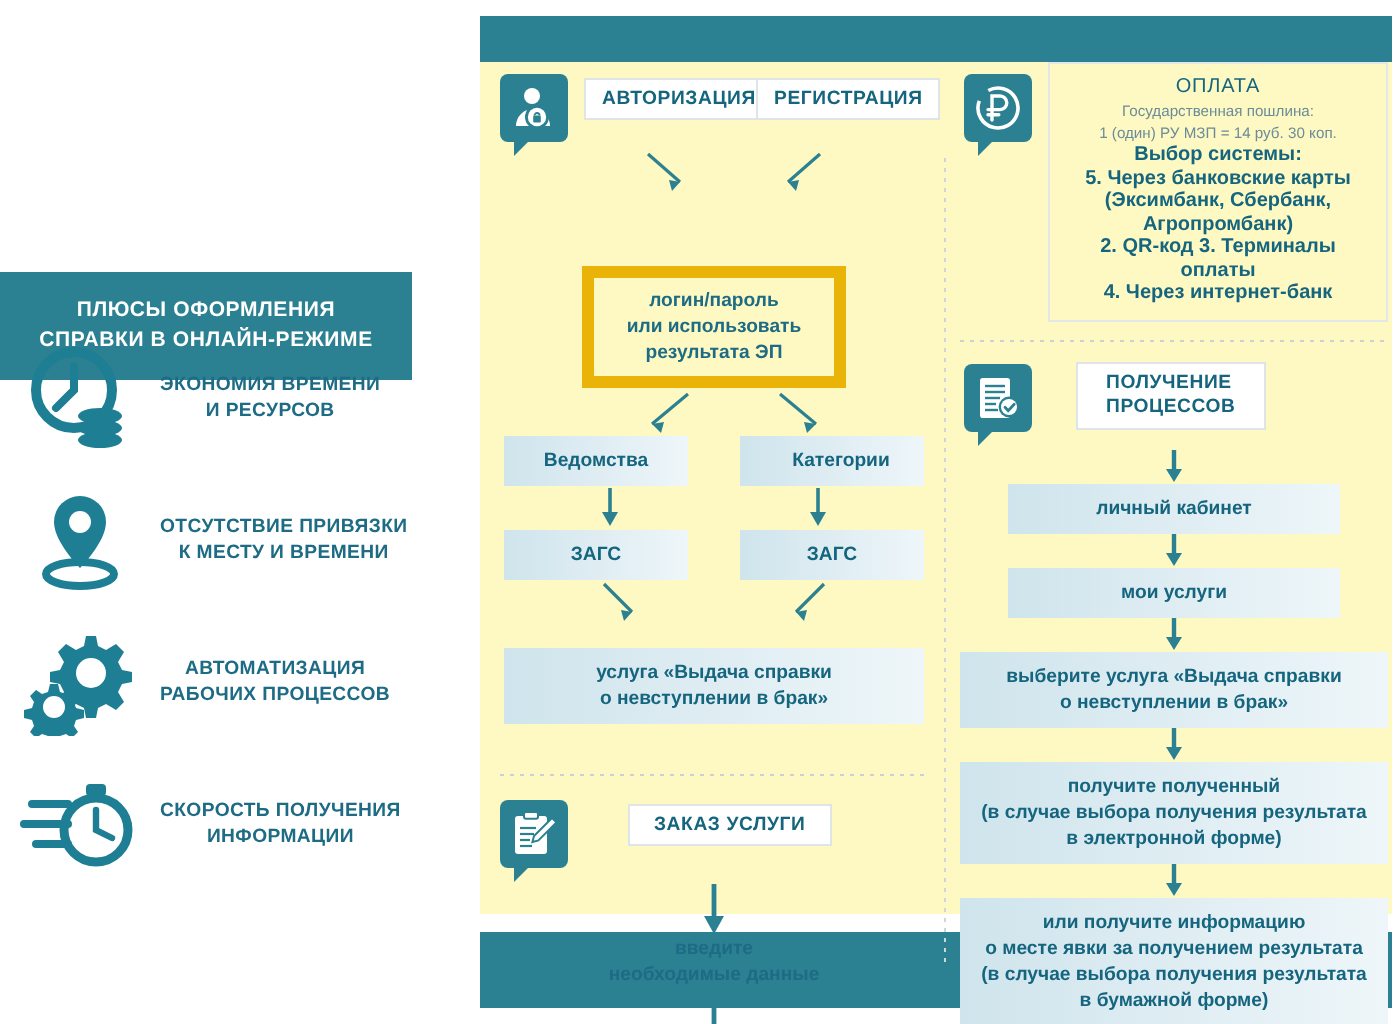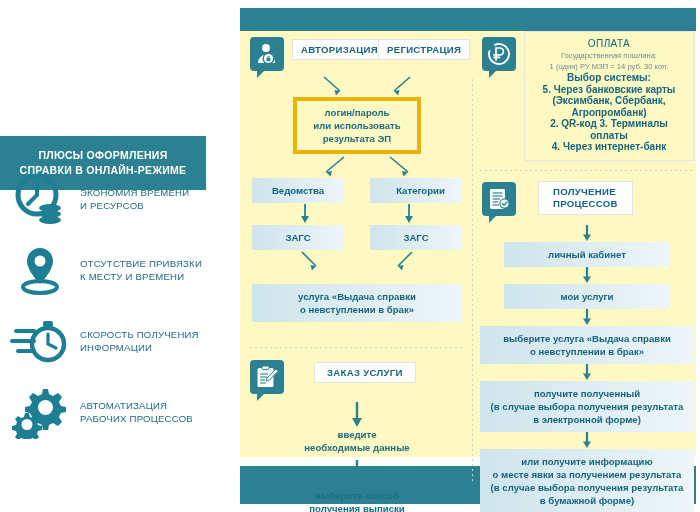--- a/index.html
+++ b/index.html
@@ -7,21 +7,21 @@
   .page{position:relative;width:700px;height:512px;background:#fff;}
 
   
   .left-panel{position:absolute;left:0;top:0;width:236px;height:512px;background:#ffffff;}
   .left-head{position:absolute;left:0;top:88px;width:206px;height:54px;background:#2b8191;margin-top:48px;}
   .left-head-text{position:absolute;left:0;top:0;width:206px;height:54px;display:flex;flex-direction:column;
     align-items:center;justify-content:center;color:#fff;font-size:10.5px;font-weight:bold;letter-spacing:.3px;line-height:15px;text-align:center;}
   .feature-list{position:absolute;left:0;top:168px;width:236px;}
   .feature{display:flex;align-items:center;height:62px;margin-bottom:9px;}
   .feature-icon{width:80px;min-width:80px;display:flex;align-items:center;justify-content:center;}
-  .feature-text{color:#1d6b85;font-size:9.6px;font-weight:normal;line-height:13px;letter-spacing:.2px;}
+  .feature-text{color:#1d6b85;font-size:9.6px;font-weight:bold;line-height:13px;letter-spacing:.2px;text-align:center;}
 
   
   .teal-frame{position:absolute;left:236px;top:0;width:464px;height:512px;background:#ffffff;}
   .band{position:absolute;left:4px;width:456px;background:#2b8191;}
   .band-top{top:8px;height:32px;}
   .band-bottom{top:466px;height:38px;}
   .card{position:absolute;left:4px;top:31px;width:456px;height:426px;background:#fef9c3;
         box-shadow:0 0 0 0 transparent;}
   .col-divider{position:absolute;left:232px;top:48px;width:1px;height:404px;
         background:repeating-linear-gradient(to bottom,#cfd6da 0 2px,transparent 2px 5px);}
@@ -89,20 +89,37 @@
         <div class="feature-icon">
           <svg width="56" height="52" viewBox="0 0 56 52">
             <path d="M28 4 a13 13 0 0 0 -13 13 c0 10 13 23 13 23 s13 -13 13 -23 a13 13 0 0 0 -13 -13 z" fill="#1d7e94"></path>
             <circle cx="28" cy="17" r="5.5" fill="#ffffff"></circle>
             <ellipse cx="28" cy="43" rx="17" ry="6" fill="none" stroke="#1d7e94" stroke-width="4"></ellipse>
           </svg>
         </div>
         <div class="feature-text">
           <div>ОТСУТСТВИЕ ПРИВЯЗКИ</div>
           <div>К МЕСТУ И ВРЕМЕНИ</div>
+        </div>
+      </div>
+
+      <div class="feature">
+        <div class="feature-icon">
+          <svg width="60" height="54" viewBox="0 0 60 54">
+            <g fill="#1d7e94">
+              <path d="M33 4 l5 0 1 5 4 2 5 -3 4 4 -3 5 2 4 5 1 0 5 -5 1 -2 4 3 5 -4 4 -5 -3 -4 2 -1 5 -5 0 -1 -5 -4 -2 -5 3 -4 -4 3 -5 -2 -4 -5 -1 0 -5 5 -1 2 -4 -3 -5 4 -4 5 3 4 -2 z"></path>
+              <circle cx="35.5" cy="22.5" r="7.5" fill="#ffffff"></circle>
+              <path d="M15 28 l4 0 1 4 3 1 3 -2 3 3 -2 3 1 3 4 1 0 4 -4 1 -1 3 2 3 -3 3 -3 -2 -3 1 -1 4 -4 0 -1 -4 -3 -1 -3 2 -3 -3 2 -3 -1 -3 -4 -1 0 -4 4 -1 1 -3 -2 -3 3 -3 3 2 3 -1 z"></path>
+              <circle cx="17" cy="39.5" r="5.5" fill="#ffffff"></circle>
+            </g>
+          </svg>
+        </div>
+        <div class="feature-text">
+          <div>АВТОМАТИЗАЦИЯ</div>
+          <div>РАБОЧИХ ПРОЦЕССОВ</div>
         </div>
       </div>
 
       <div class="feature">
         <div class="feature-icon">
           <svg width="60" height="52" viewBox="0 0 60 52">
             <circle cx="38" cy="29" r="16" fill="none" stroke="#1d7e94" stroke-width="4.5"></circle>
             <path d="M38 19 L38 29 L46 33" fill="none" stroke="#1d7e94" stroke-width="3.2" stroke-linecap="round"></path>
             <rect x="33" y="6" width="10" height="6" rx="2" fill="#1d7e94"></rect>
             <rect x="36" y="11" width="4" height="4" fill="#1d7e94"></rect>
@@ -110,37 +127,20 @@
             <rect x="0" y="24" width="26" height="4" rx="2" fill="#1d7e94"></rect>
             <rect x="6" y="34" width="20" height="4" rx="2" fill="#1d7e94"></rect>
           </svg>
         </div>
         <div class="feature-text">
           <div>СКОРОСТЬ ПОЛУЧЕНИЯ</div>
           <div>ИНФОРМАЦИИ</div>
         </div>
       </div>
 
-      <div class="feature">
-        <div class="feature-icon">
-          <svg width="60" height="54" viewBox="0 0 60 54">
-            <g fill="#1d7e94">
-              <path d="M33 4 l5 0 1 5 4 2 5 -3 4 4 -3 5 2 4 5 1 0 5 -5 1 -2 4 3 5 -4 4 -5 -3 -4 2 -1 5 -5 0 -1 -5 -4 -2 -5 3 -4 -4 3 -5 -2 -4 -5 -1 0 -5 5 -1 2 -4 -3 -5 4 -4 5 3 4 -2 z"></path>
-              <circle cx="35.5" cy="22.5" r="7.5" fill="#ffffff"></circle>
-              <path d="M15 28 l4 0 1 4 3 1 3 -2 3 3 -2 3 1 3 4 1 0 4 -4 1 -1 3 2 3 -3 3 -3 -2 -3 1 -1 4 -4 0 -1 -4 -3 -1 -3 2 -3 -3 2 -3 -1 -3 -4 -1 0 -4 4 -1 1 -3 -2 -3 3 -3 3 2 3 -1 z"></path>
-              <circle cx="17" cy="39.5" r="5.5" fill="#ffffff"></circle>
-            </g>
-          </svg>
-        </div>
-        <div class="feature-text">
-          <div>АВТОМАТИЗАЦИЯ</div>
-          <div>РАБОЧИХ ПРОЦЕССОВ</div>
-        </div>
-      </div>
-
     </div>
   </div>
 
   <div class="teal-frame">
     <div class="band band-top"></div>
     <div class="band band-bottom"></div>
 
     <div class="card">
       <div class="col-divider"></div>
 
@@ -168,21 +168,21 @@
         <div style="position:relative;height:22px;">
           <svg width="226" height="22" viewBox="0 0 226 22">
             <path d="M80 2 L96 16" stroke="#2b8191" stroke-width="1.6" fill="none"></path>
             <path d="M96 16 l-5.5 -1 l1.5 5.5 z" fill="#2b8191"></path>
             <path d="M166 2 L150 16" stroke="#2b8191" stroke-width="1.6" fill="none"></path>
             <path d="M150 16 l5.5 -1 l-1.5 5.5 z" fill="#2b8191"></path>
           </svg>
         </div>
 
         <div style="text-align:center;">
-          <div class="node" style="display:inline-block;border:4px solid #eab308;padding:5px 16px;">
+          <div class="node" style="display:inline-block;border:6px solid #eab308;padding:5px 16px;margin-top:36px;">
             <div class="plain">логин/пароль</div>
             <div class="plain">или использовать</div>
             <div class="plain">результата ЭП</div>
           </div>
         </div>
 
         <div style="position:relative;height:24px;">
           <svg width="226" height="24" viewBox="0 0 226 24">
             <path d="M100 3 L82 18" stroke="#2b8191" stroke-width="1.6" fill="none"></path>
             <path d="M82 18 l6 -1 l-1.5 5.5 z" fill="#2b8191"></path>

